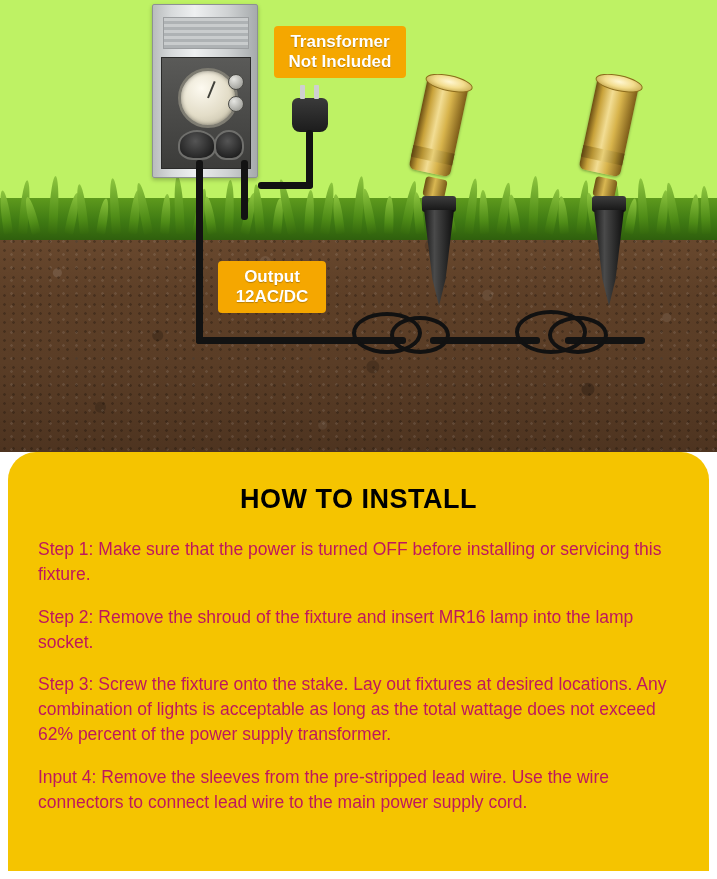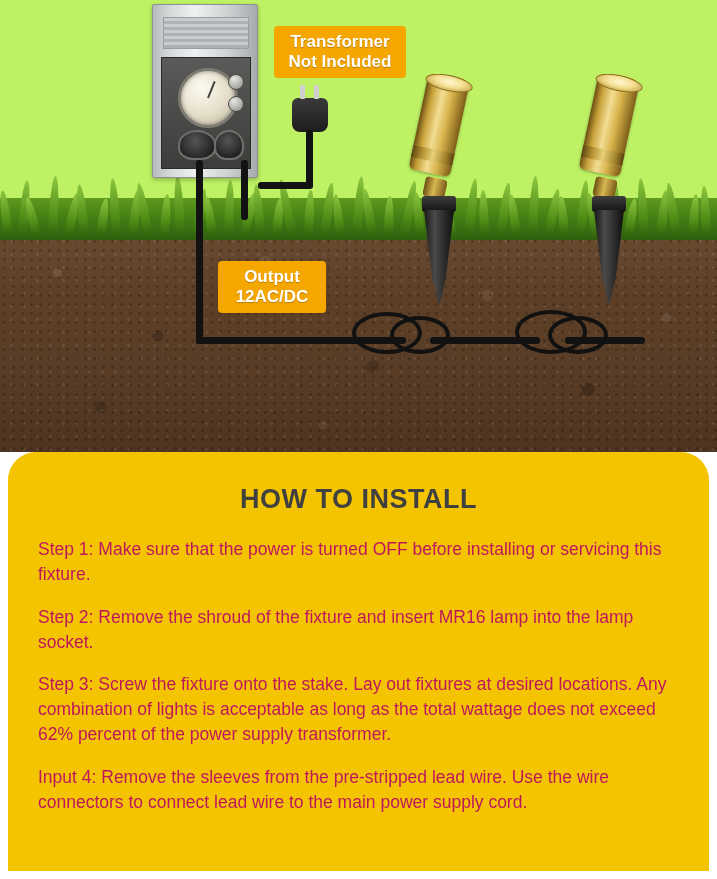--- a/index.html
+++ b/index.html
@@ -225,21 +225,21 @@
     width: 701px; height: 419px;
     background: #f5c400;
     border-radius: 28px 28px 0 0;
     box-sizing: border-box;
     padding: 24px 30px 0 30px;
   }
   .panel-title {
     text-align: center;
     font-size: 27px;
     font-weight: bold;
-    color: #404040;
+    color: #000000;
     letter-spacing: 0.5px;
     margin: 8px 0 22px 0;
   }
   .step {
     font-size: 17.5px;
     line-height: 25px;
     color: #be185d;
     margin-bottom: 16px;
   }
 </style>

